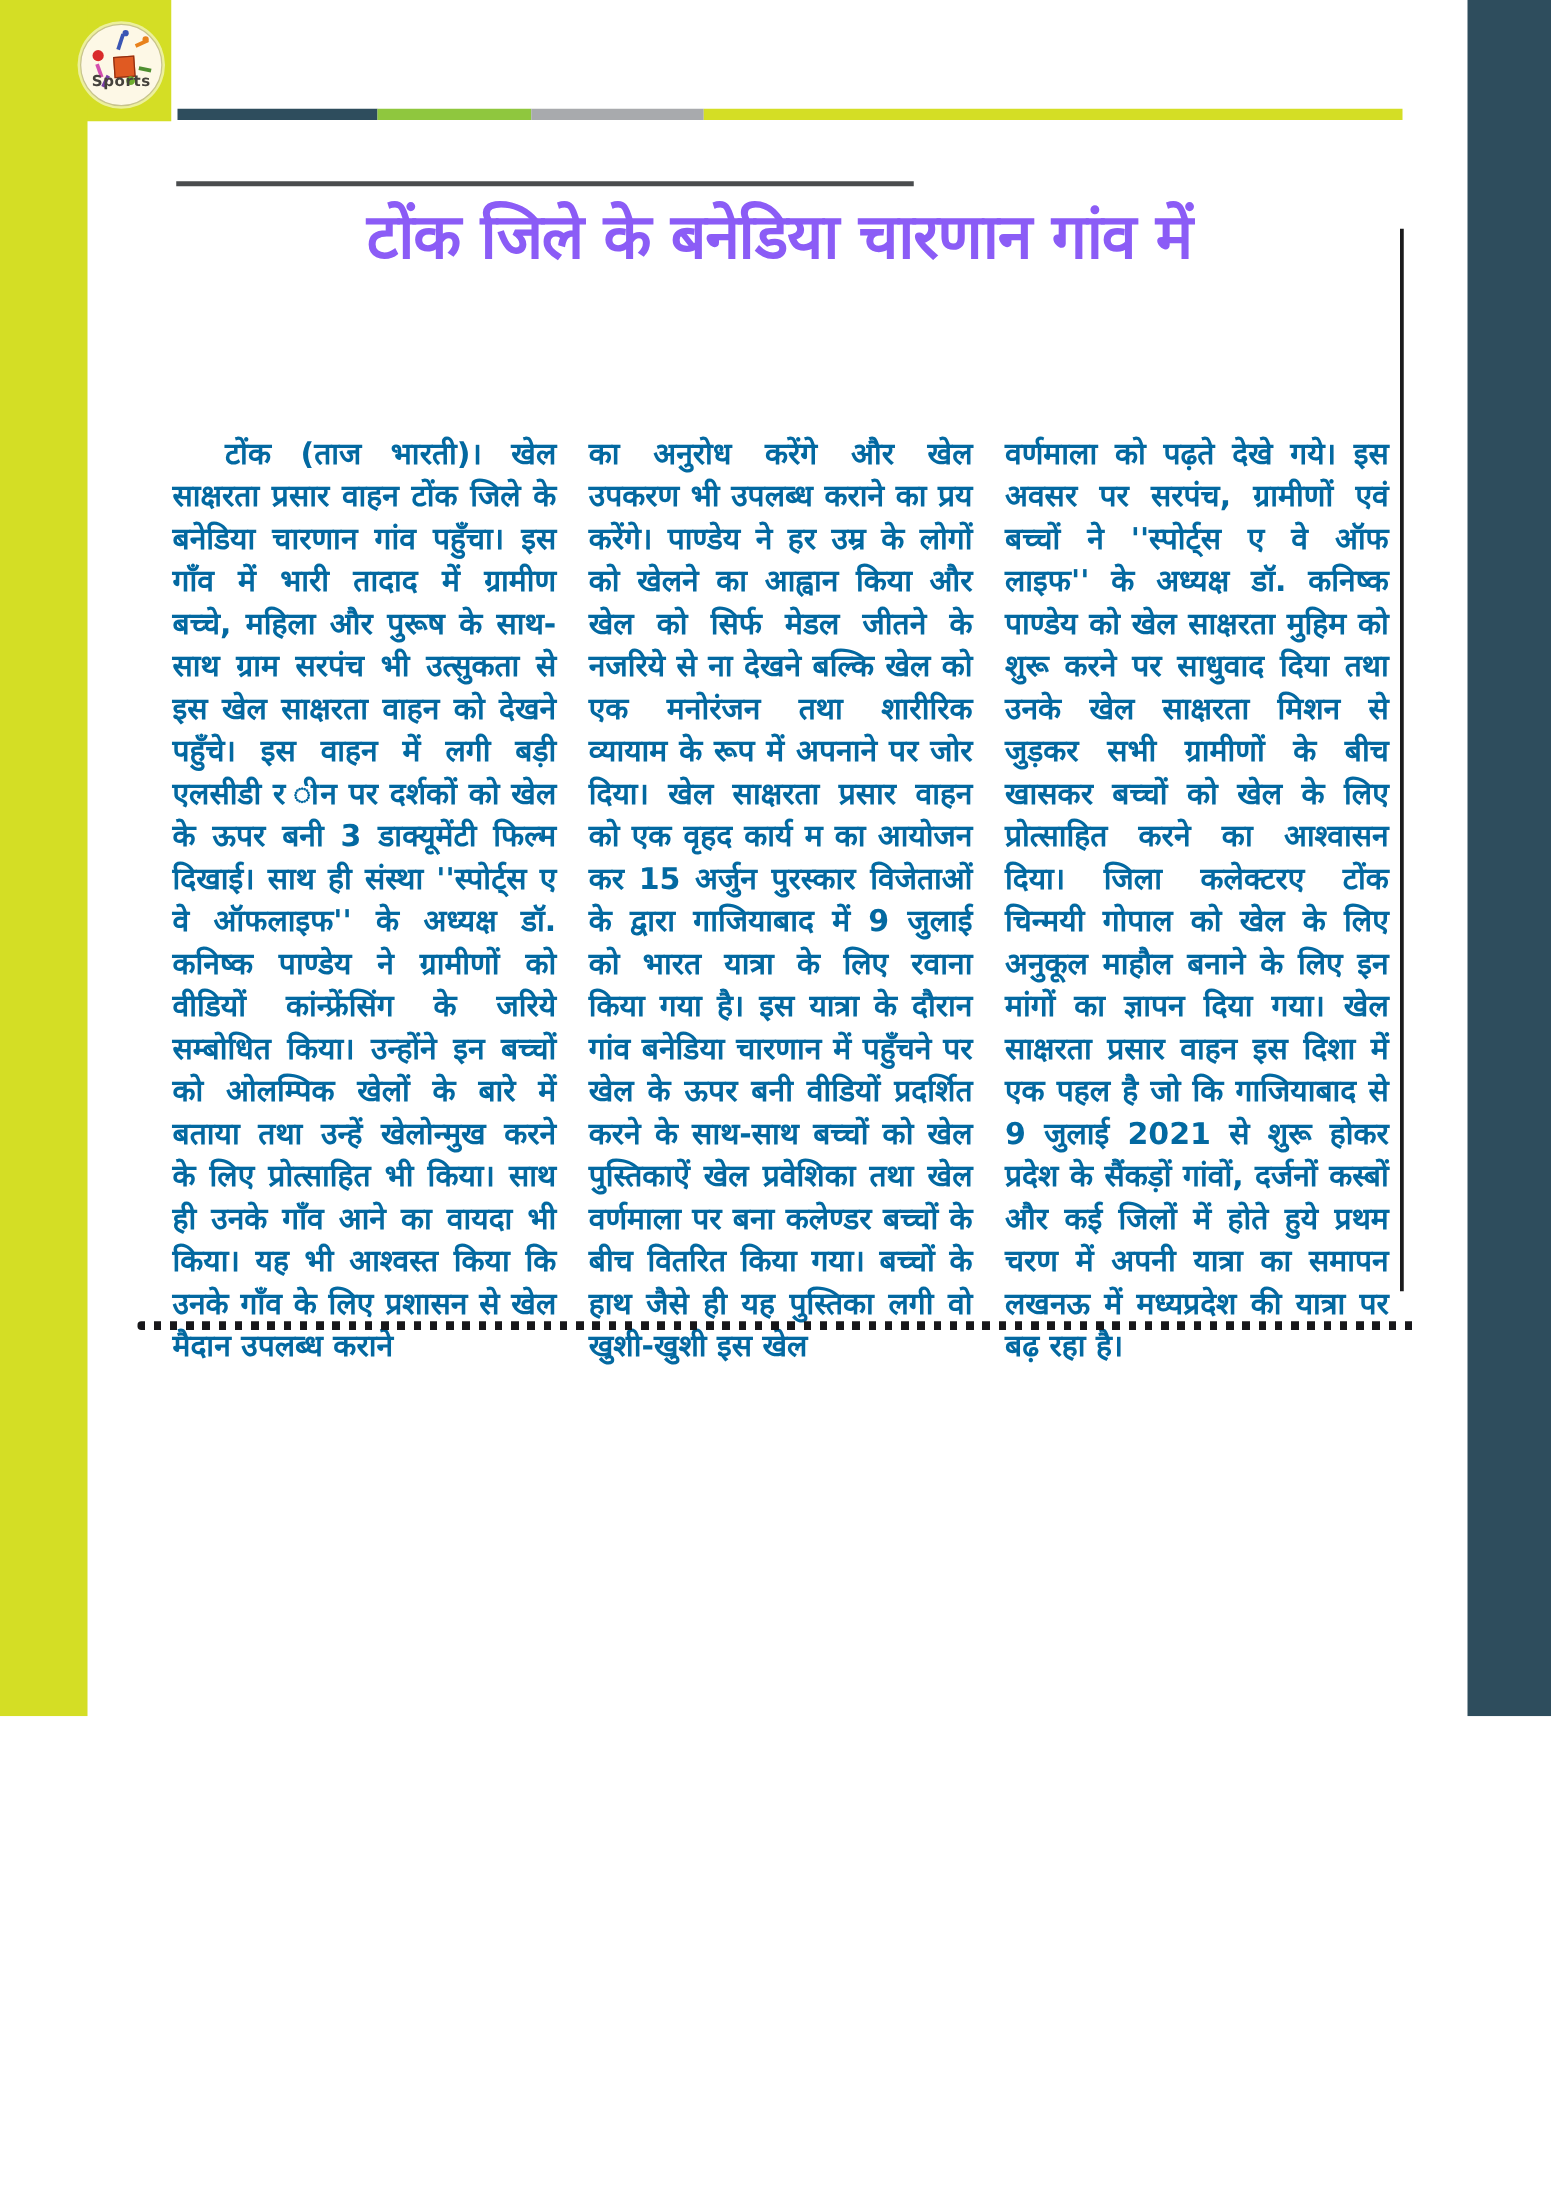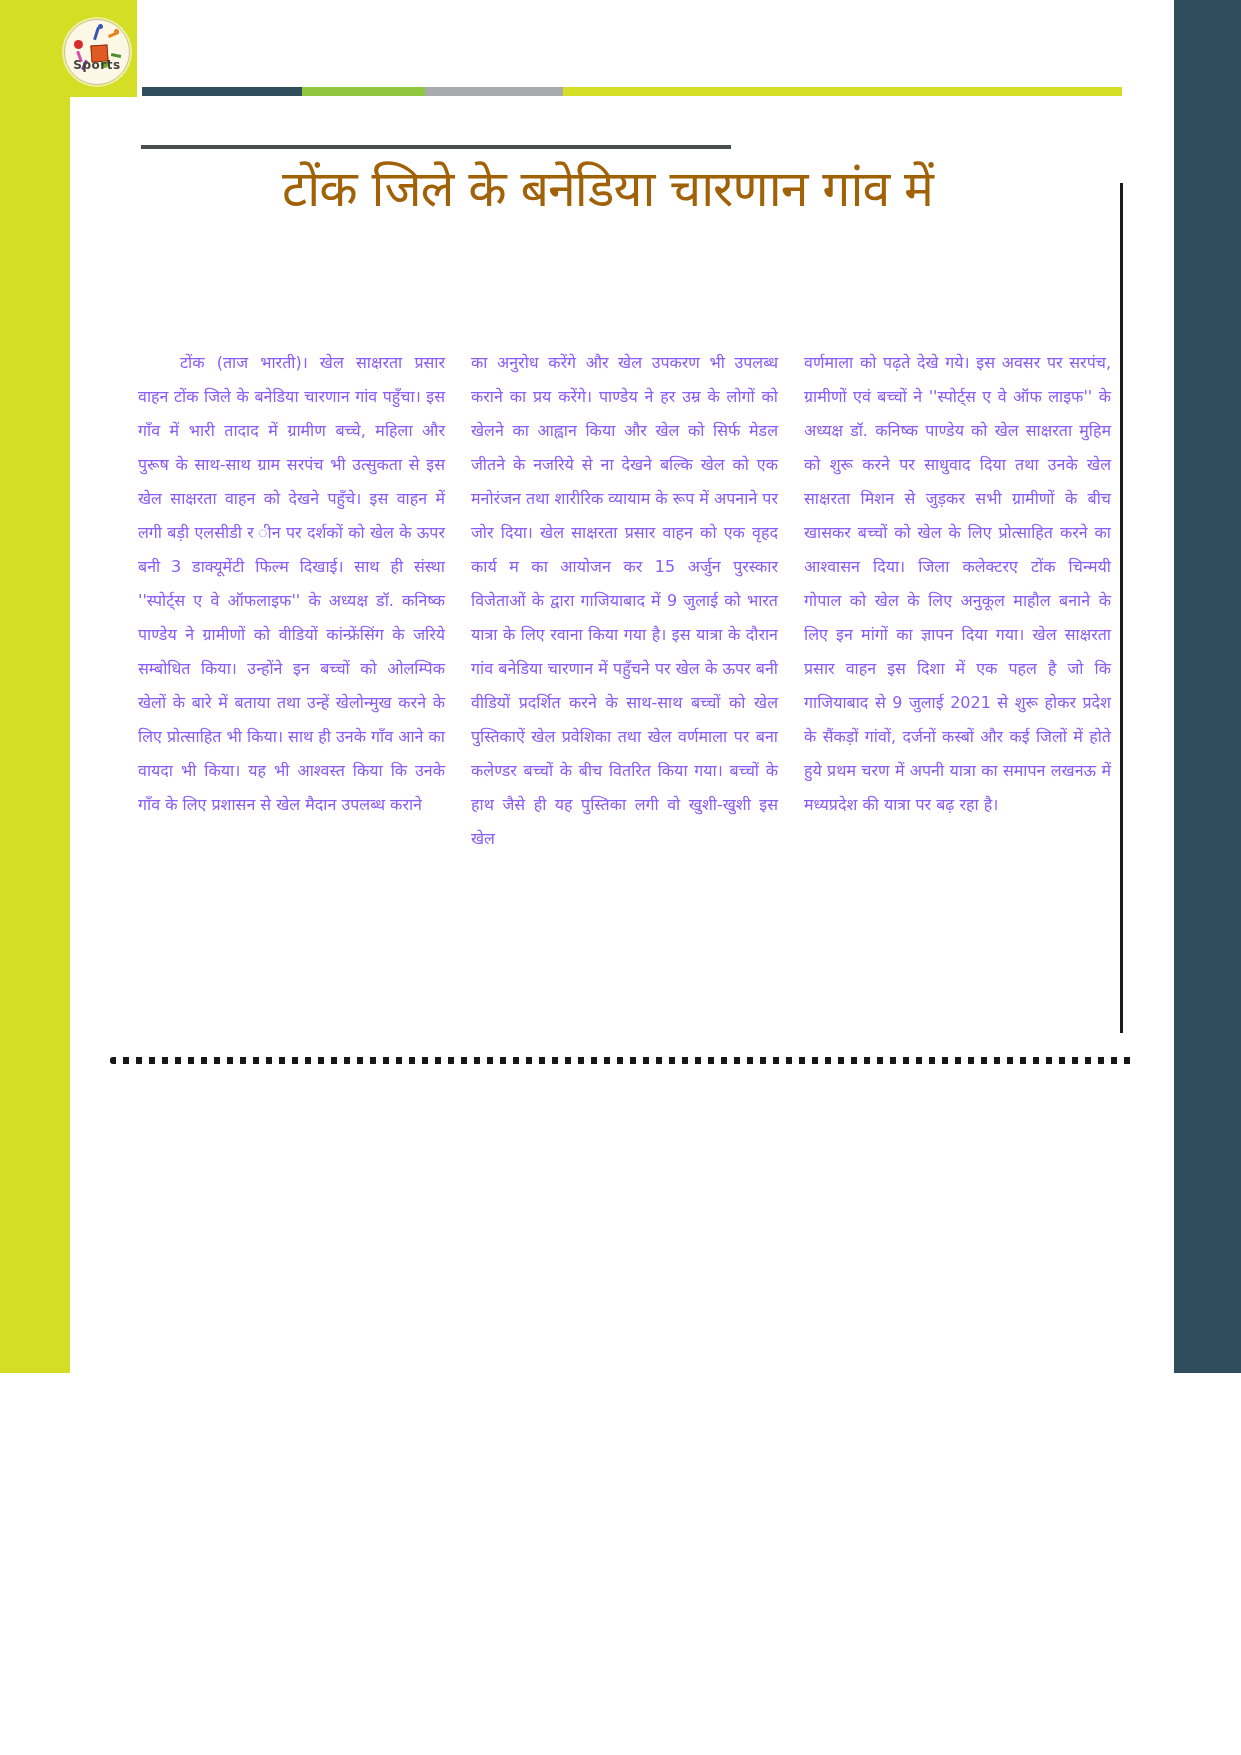--- a/index.html
+++ b/index.html
@@ -43,34 +43,35 @@
   .logo .fig-green{left:46px;top:34px;width:10px;height:3px;background:#4e8f2f;transform:rotate(12deg);}
   .logo .box{left:26px;top:25px;width:15px;height:15px;background:#e05a22;border:1px solid #8f2f12;transform:rotate(-4deg);}
   .logo .label{
     position:absolute;left:0;right:0;top:38px;text-align:center;
     font-size:12px;font-weight:bold;color:#45423c;letter-spacing:.5px;
   }
   .logo .ball-green{left:36px;top:41px;width:7px;height:7px;border-radius:50%;background:#6fae2d;}
   
   .headline-rule{position:absolute;left:141px;top:145px;width:590px;height:4px;background:#4a4c4e;}
   .headline{
-    position:absolute;left:119px;top:156px;width:977px;
-    text-align:center;font-weight:normal;color:#a16207;
+    position:absolute;left:135px;top:156px;width:977px;
+    text-align:center;font-weight:bold;color:#8b5cf6;
     font-size:50px;line-height:66px;letter-spacing:-1px;
   }
   .article-right-border{position:absolute;left:1120px;top:183px;width:3px;height:850px;background:#1b1b1d;}
   .columns{
     position:absolute;left:138px;top:346px;width:972px;
     display:flex;gap:26px;
   }
   .col{
     width:307px;flex:0 0 307px;
-    font-size:16px;line-height:34px;color:#8b5cf6;
+    font-size:24px;line-height:34px;color:#0369a1;
     text-align:justify;text-justify:inter-word;
     word-break:break-word;
+    font-weight:bold;
   }
   .col.first{text-indent:42px;}
   .dotted-divider{
     position:absolute;left:110px;top:1057px;width:1026px;height:7px;
     background:repeating-linear-gradient(90deg,#17171a 0 6px,transparent 6px 13px);
     border-radius:3px;
   }
 </style>
 </head>
 <body>

